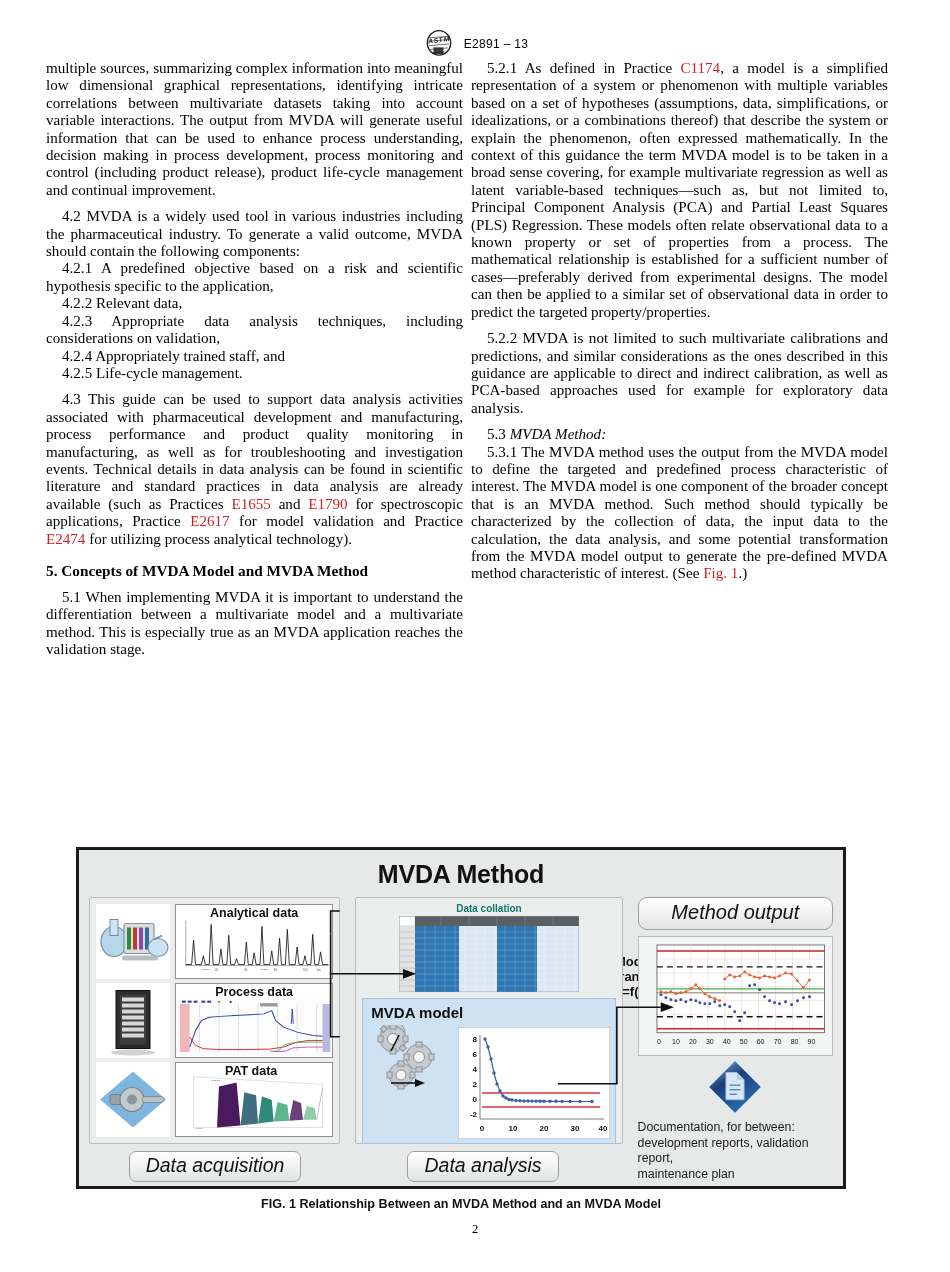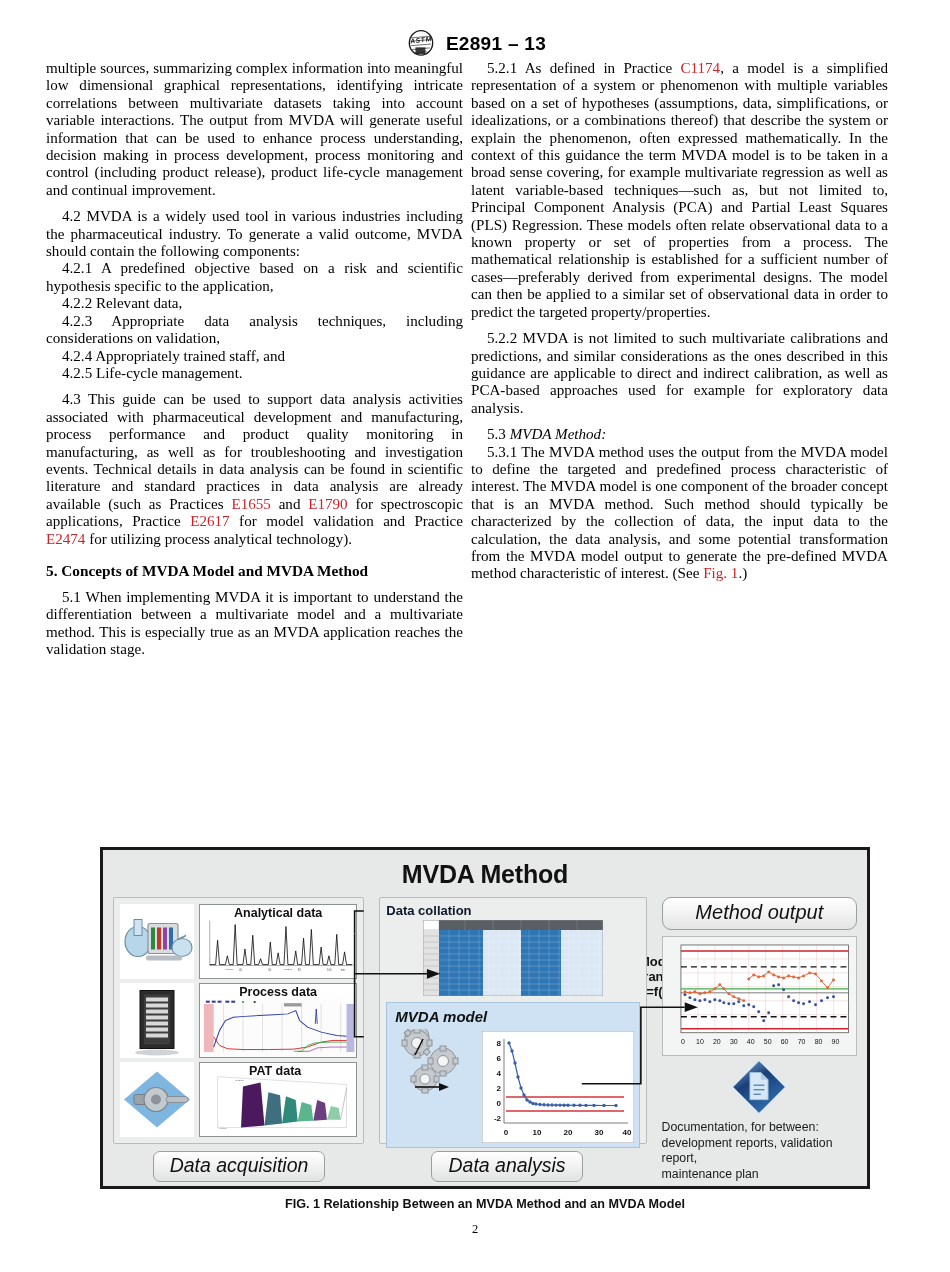--- a/index.html
+++ b/index.html
@@ -19,22 +19,22 @@
     display: flex;
     align-items: center;
     justify-content: center;
     gap: 8px;
     padding-top: 42px;
     height: 46px;
   }
   .astm-logo { width: 34px; height: 30px; display:block; }
   .doc-designation {
     font-family: "Liberation Sans", sans-serif;
-    font-weight: bold;
-    font-size: 19px;
+    font-weight: normal;
+    font-size: 12px;
     letter-spacing: 0.3px;
   }
 
   
   .columns {
     display: flex;
     gap: 8px;
     padding: 14px 24px 0 46px;
   }
   .col { width: 417px; }
@@ -58,21 +58,21 @@
     line-height: 18px;
   }
   .ital { font-style: italic; }
   .xref { color: #cc2229; }
 
   
   .figure-wrap {
     margin: 14px auto 0 auto;
     width: 770px;
     position: absolute;
-    left: 100px;
+    left: 76px;
     top: 833px;
   }
   .fig-frame {
     border: 3px solid #1a1a1a;
     background: #e7e9e8;
     padding: 8px 10px 10px 10px;
     height: 342px;
     position: relative;
   }
   .fig-title {
@@ -122,43 +122,42 @@
     z-index: 4;
     color: #111;
     background: #fff;
     line-height: 14px;
   }
   .mini-label.lbl-right { text-align: center; padding-right: 6px; background: transparent; }
   .mini-plot { position: absolute; inset: 0; }
 
   
   .collation-title {
-    text-align: left;
+    text-align: center;
     font-family: "Liberation Sans", sans-serif;
     font-weight: bold;
-    font-size: 13px;
-    color: #0f172a;
+    font-size: 10px;
+    color: #0f766e;
     margin: 1px 0 2px 0;
   }
   .collation-table { margin: 0 auto; display:block; }
   .model-box {
     background: #cfe2f3;
     border: 1px solid #a8c4dd;
     margin-top: 6px;
     height: 146px;
     position: relative;
   }
   .model-label {
     position: absolute;
     left: 8px; top: 5px;
     font-family: "Liberation Sans", sans-serif;
     font-weight: bold;
     font-size: 15px;
     color: #111;
-    font-style: italic;
   }
 
   
   .pill {
     border: 1px solid #9b9f9e;
     border-radius: 9px;
     background: linear-gradient(#ffffff, #e3e5e4);
     text-align: center;
     font-style: italic;
     font-size: 20px;

